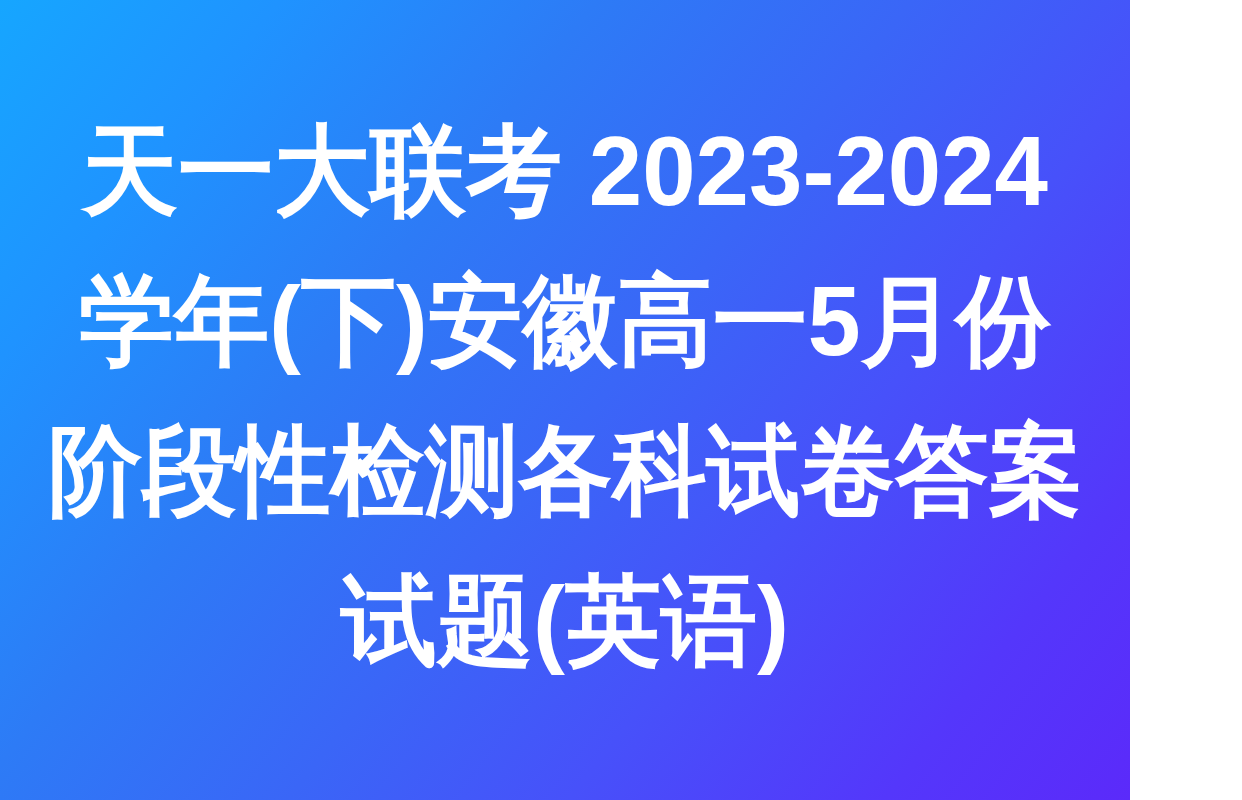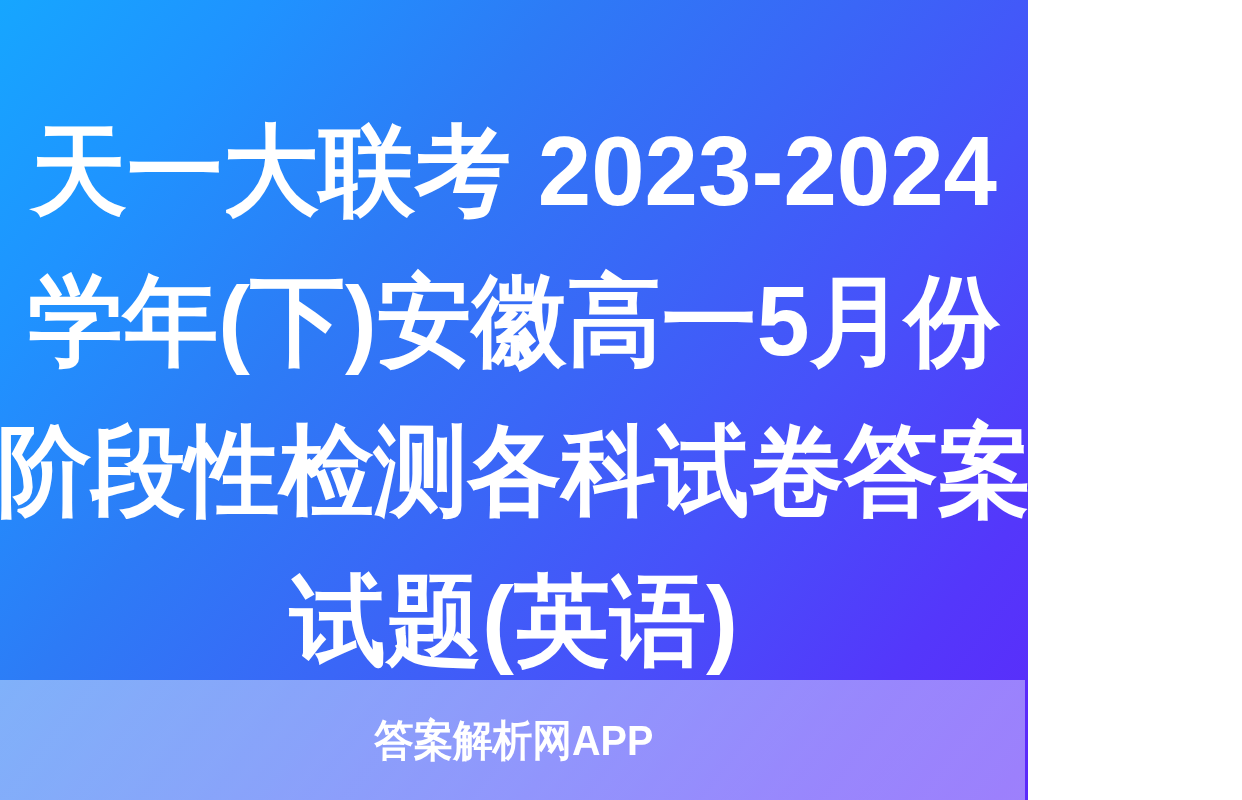--- a/index.html
+++ b/index.html
@@ -3,21 +3,21 @@
 <meta charset="utf-8">
 <style>
   html, body {
     margin: 0;
     padding: 0;
     background: #ffffff;
   }
 
   #poster {
     position: relative;
-    width: 1028px;
+    width: 1130px;
     height: 800px;
     overflow: hidden;
     font-family: "Liberation Sans", "DejaVu Sans", sans-serif;
     
     background:
       linear-gradient(128deg,
         #16a6ff 0%,
         #1f93ff 16%,
         #2d7bf6 34%,
         #3a66f7 52%,
@@ -104,18 +104,14 @@
 
 <div id="poster">
 
   <div class="title-block">
     <div class="title-line line-1">天一大联考 2023-2024</div>
     <div class="title-line line-2">学年(下)安徽高一5月份</div>
     <div class="title-line line-3">阶段性检测各科试卷答案</div>
     <div class="title-line line-4">试题(英语)</div>
   </div>
 
-  <div class="footer-band">
-    <div class="footer-text">答案解析网APP</div>
-    <div class="footer-edge"></div>
-  </div>
 
 </div>
 
 </body></html>

